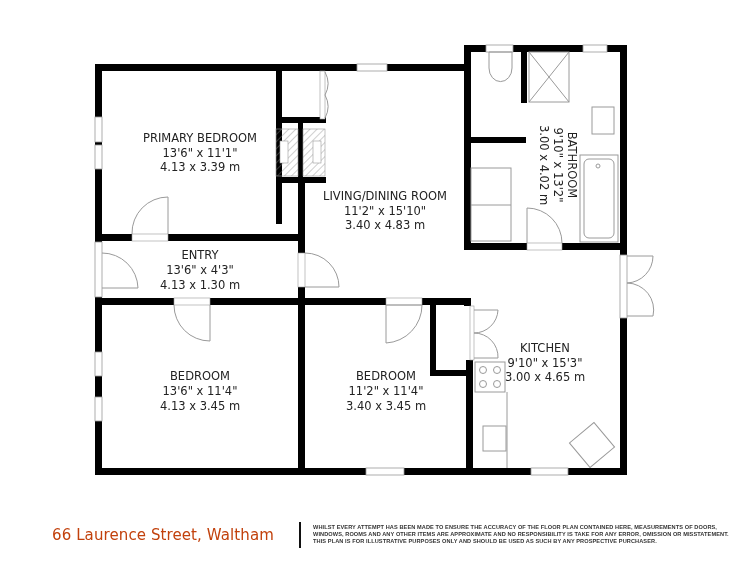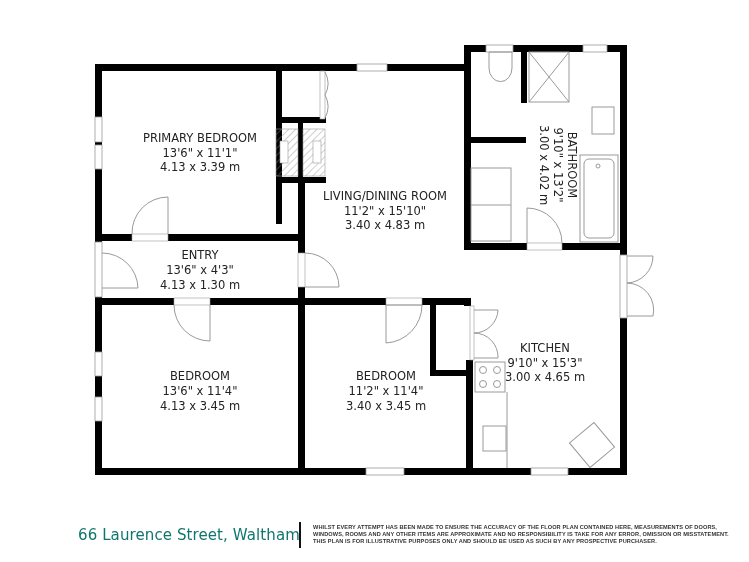--- a/index.html
+++ b/index.html
@@ -3,21 +3,21 @@
 <meta charset="utf-8">
 <style>
   html, body { margin:0; padding:0; background:#ffffff; }
   body { width:749px; height:562px; position:relative; overflow:hidden; font-family:"DejaVu Sans", sans-serif; }
   #plan { position:absolute; left:0; top:0; width:749px; height:562px; }
   .wall { fill:#000; }
   .thin { fill:none; stroke:#9a9a9a; stroke-width:1; }
   .win { fill:#fff; stroke:#9a9a9a; stroke-width:0.8; }
   .label { font-family:"DejaVu Sans", sans-serif; font-size:11.5px; fill:#222; text-anchor:middle; }
   .footer { position:absolute; left:0; top:515px; width:749px; height:40px; }
-  .address { position:absolute; left:52px; top:11px; font-family:"DejaVu Sans", sans-serif; font-size:15px; color:#0f766e; letter-spacing:0.1px;margin-left:26px; }
+  .address { position:absolute; left:52px; top:11px; font-family:"DejaVu Sans", sans-serif; font-size:15px; color:#c2410c; letter-spacing:0.1px; }
   .divider { position:absolute; left:299px; top:7px; width:2px; height:26px; background:#111; }
   .disclaimer { position:absolute; left:313px; top:9px; width:430px; font-family:"Liberation Sans", sans-serif; font-size:5.6px; line-height:7px; color:#333; text-transform:uppercase; font-weight:bold; letter-spacing:0.1px; }
 </style>
 </head>
 <body>
 
 <svg id="plan" viewBox="0 0 749 562" xmlns="http://www.w3.org/2000/svg">
 
   <g>
 

